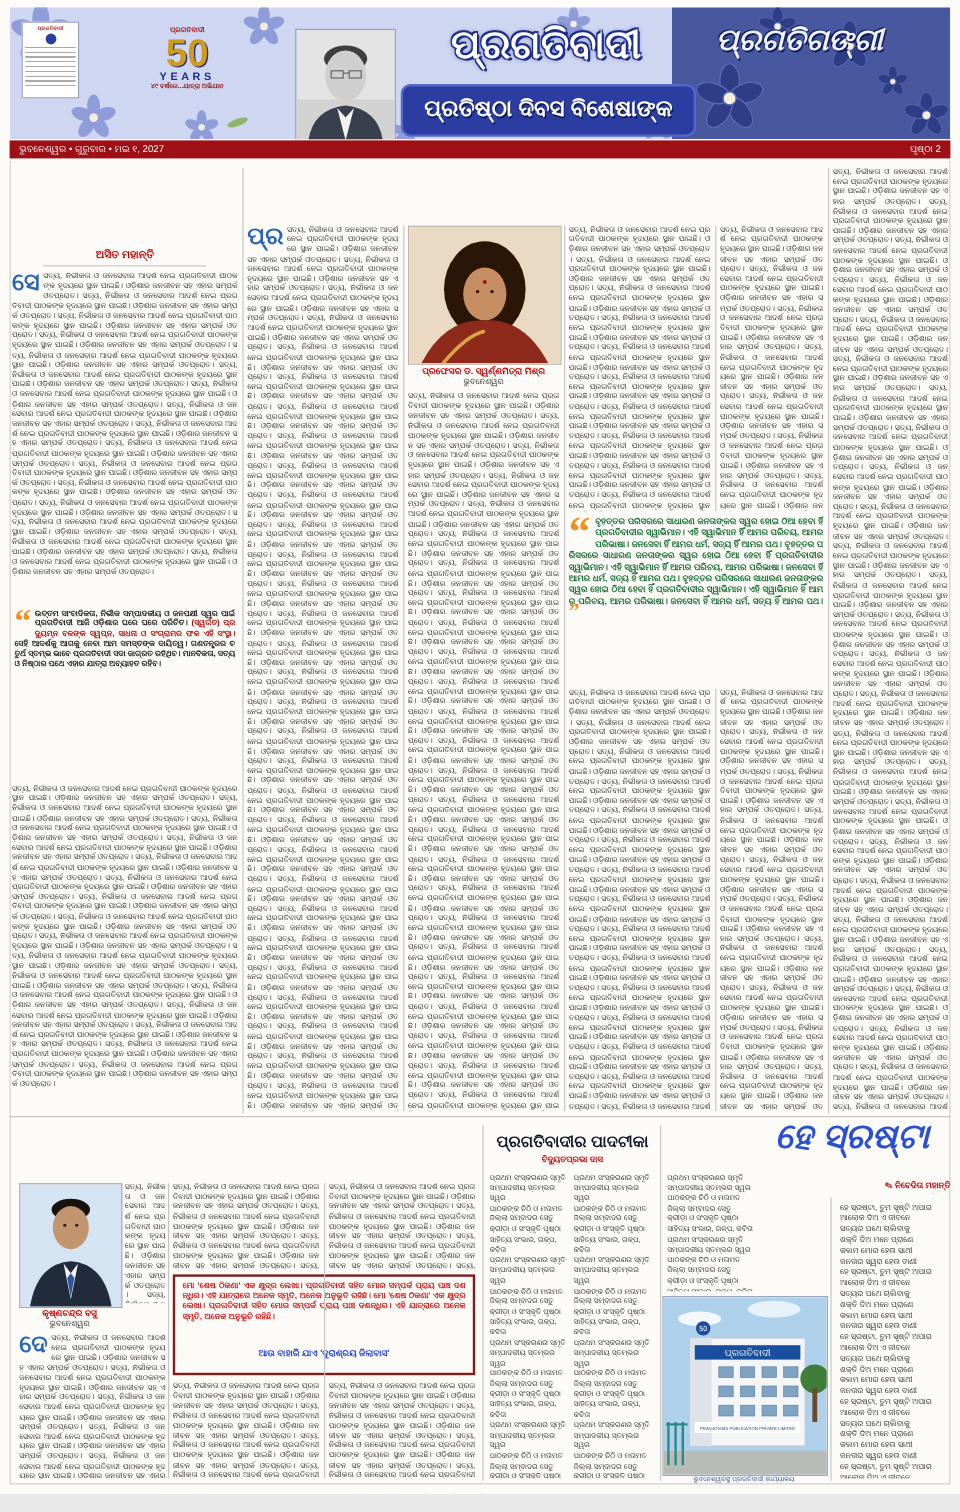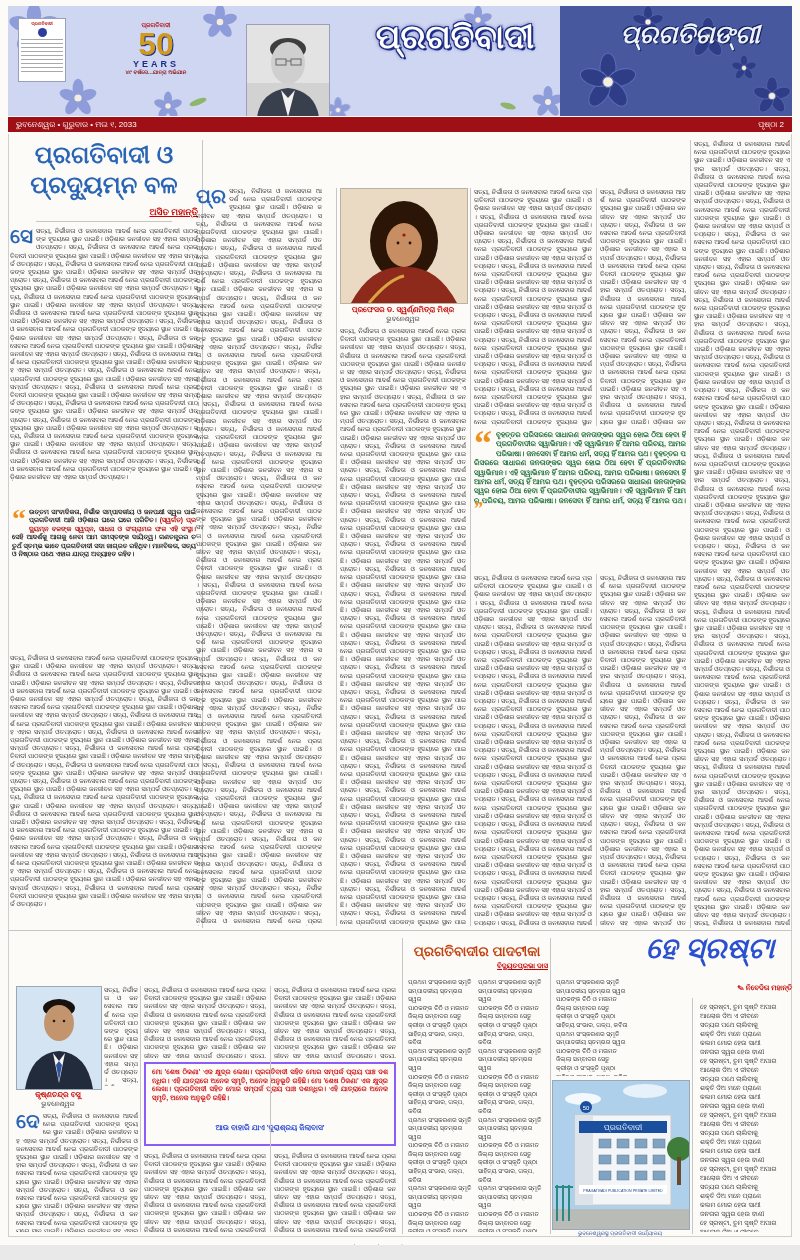--- a/index.html
+++ b/index.html
@@ -33,35 +33,35 @@
      text-shadow:1px 1px 0 #1d2c86;}
   .emblem .e-years{font-size:9px;font-weight:700;color:#1d2c86;letter-spacing:3px;}
   .emblem .e-tag{font-size:5.5px;font-weight:700;color:#8a1010;}
   .logo-thumb{background:#fff;border:1px solid #9aa0b8;box-sizing:border-box;padding:2px;overflow:hidden;}
   .logo-thumb .l-title{font-size:4.5px;color:#b01116;font-weight:700;text-align:center;line-height:5px;overflow:hidden;}
   .logo-thumb .l-lines{margin-top:2px;height:34px;
      background:repeating-linear-gradient(#a9a9a9 0 1px,transparent 1px 4px);}
   .logo-thumb .l-dot{width:9px;height:9px;border-radius:50%;background:#2b3da0;margin:2px auto 0;}
   
   .lh{color:#2a65b5;font-weight:800;font-size:24px;line-height:30px;text-align:center;overflow:hidden;}
-  .byline{color:#c40000;font-weight:700;font-size:9px;text-align:right;overflow:hidden;text-decoration:underline;}
+  .byline{color:#c40000;font-weight:700;font-size:9px;text-align:center;overflow:hidden;}
   .mh{color:#121212;font-weight:800;font-size:28px;text-align:center;overflow:hidden;}
   .blh-box{border:1px solid #7fa8d8;box-sizing:border-box;padding:2px;}
   .blh-inner{border:1px solid #bcd2ec;height:100%;box-sizing:border-box;display:flex;
      align-items:center;justify-content:center;}
   .blh-text{color:#e0218a;font-weight:800;font-size:18px;overflow:hidden;white-space:nowrap;}
-  .bmh{color:#c2410c;font-weight:800;font-size:13.5px;text-align:center;overflow:hidden;}
+  .bmh{color:#0f172a;font-weight:800;font-size:13.5px;text-align:center;overflow:hidden;}
   .ph{color:#2b50cf;font-weight:800;font-style:italic;font-size:29px;text-align:center;overflow:hidden;}
   
   .lquote{font-size:6.6px;line-height:8.4px;font-weight:700;text-align:justify;
      color:#111;overflow:hidden;word-break:break-all;}
   .lquote .q-red{color:#b00505;}
   .pullquote{overflow:hidden;font-weight:700;font-size:7.2px;line-height:9.4px;
      color:#176b33;text-align:justify;word-break:break-all;}
-  .redbox{border:2px solid #8b5cf6;box-sizing:border-box;padding:4px 6px;overflow:hidden;}
+  .redbox{border:2px solid #7f1d1d;box-sizing:border-box;padding:4px 6px;overflow:hidden;}
   .redbox .rb-text{color:#cf1212;font-weight:700;font-size:6.8px;line-height:8.6px;
      text-align:justify;word-break:break-all;overflow:hidden;height:52px;}
   .redbox .rb-high{color:#1d3fd0;font-weight:800;font-size:7.5px;text-align:center;margin-top:3px;overflow:hidden;}
   
   .sw{display:inline-block;width:9px;height:9px;margin-right:3px;border:1px solid rgba(0,0,0,.12);box-sizing:border-box;}
   .marks{white-space:nowrap;}
   .center-marks{color:#555;font-size:9px;letter-spacing:8px;}
   .bcap{color:#1a3f8f;font-size:5.5px;text-align:center;overflow:hidden;}
   .frame{border-left:1px solid #cfcfcf;border-right:1px solid #cfcfcf;border-bottom:1px solid #cfcfcf;}
 </style>
@@ -131,48 +131,48 @@
         <ellipse cx="41" cy="38" rx="17" ry="21" fill="#cfcfcf"></ellipse>
         <rect x="29" y="34" width="10" height="6" fill="none" stroke="#666"></rect>
         <rect x="44" y="34" width="10" height="6" fill="none" stroke="#666"></rect>
         <line x1="39" y1="36" x2="44" y2="36" stroke="#666"></line>
         <path d="M10,92 Q14,66 41,63 Q68,66 72,92 Z" fill="#39404d"></path>
         <path d="M34,65 L41,73 L48,65 L41,92 Z" fill="#f2f2f2"></path>
       </svg>
     </div>
 
     <div class="abs masthead-title" style="left:324px;top:12px;width:246px;height:46px;">ପ୍ରଗତିବାଦୀ</div>
-    <div class="abs right-masthead" style="left:580px;top:14px;width:204px;height:42px;">ପ୍ରଗତିଗଙ୍ଗୀ</div>
+    <div class="abs masthead-sub" style="left:326px;top:64px;width:242px;height:40px;">ପ୍ରତିଷ୍ଠା ଦିବସ ବିଶେଷାଙ୍କ</div>
+    <div class="abs right-masthead" style="left:556px;top:14px;width:204px;height:42px;">ପ୍ରଗତିଗଙ୍ଗୀ</div>
   </div>
 
   <div class="abs dateline" style="left:8px;top:117px;width:784px;height:15px;">
-    <span>ଭୁବନେଶ୍ୱର • ଗୁରୁବାର • ମଇ ୧, 2033</span>
+    <span>ଭୁବନେଶ୍ୱର • ଗୁରୁବାର • ମଇ ୧, 2027</span>
     <span>ପୃଷ୍ଠା 2</span>
   </div>
 
   <div class="abs frame" style="left:8px;top:134px;width:782px;height:1102px;"></div>
 
-  <div class="abs lh" style="left:10px;top:140px;width:188px;height:64px;">ପ୍ରଗତିବାଦୀ ଓ ପ୍ରଦ୍ୟୁମ୍ନ ବଳ</div>
   <div class="abs byline" style="left:10px;top:207px;width:188px;height:12px;">ଅସିତ ମହାନ୍ତି</div>
   <div class="hr" style="left:36px;top:221px;width:136px;"></div>
 
   <div class="abs bt" style="left:10px;top:227px;width:188px;height:278px;">
     <span class="dcap">ସେ</span><span>ସତ୍ୟ, ନିର୍ଭୀକତା ଓ ଜନସେବାର ଆଦର୍ଶ ନେଇ ପ୍ରଗତିବାଦୀ ପାଠକଙ୍କ ହୃଦୟରେ ସ୍ଥାନ ପାଇଛି। ଓଡ଼ିଶାର ଜନଜୀବନ ସହ ଏହାର ସମ୍ପର୍କ ଓତପ୍ରୋତ। ସତ୍ୟ, ନିର୍ଭୀକତା ଓ ଜନସେବାର ଆଦର୍ଶ ନେଇ ପ୍ରଗତିବାଦୀ ପାଠକଙ୍କ ହୃଦୟରେ ସ୍ଥାନ ପାଇଛି। ଓଡ଼ିଶାର ଜନଜୀବନ ସହ ଏହାର ସମ୍ପର୍କ ଓତପ୍ରୋତ। ସତ୍ୟ, ନିର୍ଭୀକତା ଓ ଜନସେବାର ଆଦର୍ଶ ନେଇ ପ୍ରଗତିବାଦୀ ପାଠକଙ୍କ ହୃଦୟରେ ସ୍ଥାନ ପାଇଛି। ଓଡ଼ିଶାର ଜନଜୀବନ ସହ ଏହାର ସମ୍ପର୍କ ଓତପ୍ରୋତ। ସତ୍ୟ, ନିର୍ଭୀକତା ଓ ଜନସେବାର ଆଦର୍ଶ ନେଇ ପ୍ରଗତିବାଦୀ ପାଠକଙ୍କ ହୃଦୟରେ ସ୍ଥାନ ପାଇଛି। ଓଡ଼ିଶାର ଜନଜୀବନ ସହ ଏହାର ସମ୍ପର୍କ ଓତପ୍ରୋତ। ସତ୍ୟ, ନିର୍ଭୀକତା ଓ ଜନସେବାର ଆଦର୍ଶ ନେଇ ପ୍ରଗତିବାଦୀ ପାଠକଙ୍କ ହୃଦୟରେ ସ୍ଥାନ ପାଇଛି। ଓଡ଼ିଶାର ଜନଜୀବନ ସହ ଏହାର ସମ୍ପର୍କ ଓତପ୍ରୋତ। ସତ୍ୟ, ନିର୍ଭୀକତା ଓ ଜନସେବାର ଆଦର୍ଶ ନେଇ ପ୍ରଗତିବାଦୀ ପାଠକଙ୍କ ହୃଦୟରେ ସ୍ଥାନ ପାଇଛି। ଓଡ଼ିଶାର ଜନଜୀବନ ସହ ଏହାର ସମ୍ପର୍କ ଓତପ୍ରୋତ। ସତ୍ୟ, ନିର୍ଭୀକତା ଓ ଜନସେବାର ଆଦର୍ଶ ନେଇ ପ୍ରଗତିବାଦୀ ପାଠକଙ୍କ ହୃଦୟରେ ସ୍ଥାନ ପାଇଛି। ଓଡ଼ିଶାର ଜନଜୀବନ ସହ ଏହାର ସମ୍ପର୍କ ଓତପ୍ରୋତ। ସତ୍ୟ, ନିର୍ଭୀକତା ଓ ଜନସେବାର ଆଦର୍ଶ ନେଇ ପ୍ରଗତିବାଦୀ ପାଠକଙ୍କ ହୃଦୟରେ ସ୍ଥାନ ପାଇଛି। ଓଡ଼ିଶାର ଜନଜୀବନ ସହ ଏହାର ସମ୍ପର୍କ ଓତପ୍ରୋତ। ସତ୍ୟ, ନିର୍ଭୀକତା ଓ ଜନସେବାର ଆଦର୍ଶ ନେଇ ପ୍ରଗତିବାଦୀ ପାଠକଙ୍କ ହୃଦୟରେ ସ୍ଥାନ ପାଇଛି। ଓଡ଼ିଶାର ଜନଜୀବନ ସହ ଏହାର ସମ୍ପର୍କ ଓତପ୍ରୋତ। ସତ୍ୟ, ନିର୍ଭୀକତା ଓ ଜନସେବାର ଆଦର୍ଶ ନେଇ ପ୍ରଗତିବାଦୀ ପାଠକଙ୍କ ହୃଦୟରେ ସ୍ଥାନ ପାଇଛି। ଓଡ଼ିଶାର ଜନଜୀବନ ସହ ଏହାର ସମ୍ପର୍କ ଓତପ୍ରୋତ। ସତ୍ୟ, ନିର୍ଭୀକତା ଓ ଜନସେବାର ଆଦର୍ଶ ନେଇ ପ୍ରଗତିବାଦୀ ପାଠକଙ୍କ ହୃଦୟରେ ସ୍ଥାନ ପାଇଛି। ଓଡ଼ିଶାର ଜନଜୀବନ ସହ ଏହାର ସମ୍ପର୍କ ଓତପ୍ରୋତ। ସତ୍ୟ, ନିର୍ଭୀକତା ଓ ଜନସେବାର ଆଦର୍ଶ ନେଇ ପ୍ରଗତିବାଦୀ ପାଠକଙ୍କ ହୃଦୟରେ ସ୍ଥାନ ପାଇଛି। ଓଡ଼ିଶାର ଜନଜୀବନ ସହ ଏହାର ସମ୍ପର୍କ ଓତପ୍ରୋତ। ସତ୍ୟ, ନିର୍ଭୀକତା ଓ ଜନସେବାର ଆଦର୍ଶ ନେଇ ପ୍ରଗତିବାଦୀ ପାଠକଙ୍କ ହୃଦୟରେ ସ୍ଥାନ ପାଇଛି। ଓଡ଼ିଶାର ଜନଜୀବନ ସହ ଏହାର ସମ୍ପର୍କ ଓତପ୍ରୋତ। ସତ୍ୟ, ନିର୍ଭୀକତା ଓ ଜନସେବାର ଆଦର୍ଶ ନେଇ ପ୍ରଗତିବାଦୀ ପାଠକଙ୍କ ହୃଦୟରେ ସ୍ଥାନ ପାଇଛି। ଓଡ଼ିଶାର ଜନଜୀବନ ସହ ଏହାର ସମ୍ପର୍କ ଓତପ୍ରୋତ। ସତ୍ୟ, ନିର୍ଭୀକତା ଓ ଜନସେବାର ଆଦର୍ଶ ନେଇ ପ୍ରଗତିବାଦୀ ପାଠକଙ୍କ ହୃଦୟରେ ସ୍ଥାନ ପାଇଛି। ଓଡ଼ିଶାର ଜନଜୀବନ ସହ ଏହାର ସମ୍ପର୍କ ଓତପ୍ରୋତ। ସତ୍ୟ, ନିର୍ଭୀକତା ଓ ଜନସେବାର ଆଦର୍ଶ ନେଇ ପ୍ରଗତିବାଦୀ ପାଠକଙ୍କ ହୃଦୟରେ ସ୍ଥାନ ପାଇଛି। ଓଡ଼ିଶାର ଜନଜୀବନ ସହ ଏହାର ସମ୍ପର୍କ ଓତପ୍ରୋତ। </span>
   </div>
 
   <div class="abs lquote" style="left:12px;top:508px;width:184px;height:142px;">
     <span class="qmark" style="float:left;font-size:28px;line-height:22px;margin-right:3px;">“</span><span>ଉତ୍ତମ ସାଂବାଦିକତା, ନିର୍ଭୀକ ସମ୍ପାଦକୀୟ ଓ ଜନପକ୍ଷୀ ସ୍ୱର ପାଇଁ ପ୍ରଗତିବାଦୀ ଆଜି ଓଡ଼ିଶାର ଘରେ ଘରେ ପରିଚିତ। </span><span class="q-red">(ସ୍ୱର୍ଗତ) ପ୍ରଦ୍ୟୁମ୍ନ ବଳଙ୍କ ସ୍ୱପ୍ନ, ସାଧନା ଓ ସଂଗ୍ରାମର ଫଳ ଏହି ସଂସ୍ଥା। </span><span>ସେହି ଆଦର୍ଶକୁ ଆଗକୁ ନେବା ଆମ ସମସ୍ତଙ୍କ ଦାୟିତ୍ୱ। ଗଣତନ୍ତ୍ରର ଚତୁର୍ଥ ସ୍ତମ୍ଭ ଭାବେ ପ୍ରଗତିବାଦୀ ସଦା ଜାଗ୍ରତ ରହିଥିବ। ମାନବିକତା, ସତ୍ୟ ଓ ନିଷ୍ଠାର ପଥେ ଏହାର ଯାତ୍ରା ଅବ୍ୟାହତ ରହିବ।</span>
   </div>
 
   <div class="abs bt" style="left:10px;top:654px;width:188px;height:270px;">ସତ୍ୟ, ନିର୍ଭୀକତା ଓ ଜନସେବାର ଆଦର୍ଶ ନେଇ ପ୍ରଗତିବାଦୀ ପାଠକଙ୍କ ହୃଦୟରେ ସ୍ଥାନ ପାଇଛି। ଓଡ଼ିଶାର ଜନଜୀବନ ସହ ଏହାର ସମ୍ପର୍କ ଓତପ୍ରୋତ। ସତ୍ୟ, ନିର୍ଭୀକତା ଓ ଜନସେବାର ଆଦର୍ଶ ନେଇ ପ୍ରଗତିବାଦୀ ପାଠକଙ୍କ ହୃଦୟରେ ସ୍ଥାନ ପାଇଛି। ଓଡ଼ିଶାର ଜନଜୀବନ ସହ ଏହାର ସମ୍ପର୍କ ଓତପ୍ରୋତ। ସତ୍ୟ, ନିର୍ଭୀକତା ଓ ଜନସେବାର ଆଦର୍ଶ ନେଇ ପ୍ରଗତିବାଦୀ ପାଠକଙ୍କ ହୃଦୟରେ ସ୍ଥାନ ପାଇଛି। ଓଡ଼ିଶାର ଜନଜୀବନ ସହ ଏହାର ସମ୍ପର୍କ ଓତପ୍ରୋତ। ସତ୍ୟ, ନିର୍ଭୀକତା ଓ ଜନସେବାର ଆଦର୍ଶ ନେଇ ପ୍ରଗତିବାଦୀ ପାଠକଙ୍କ ହୃଦୟରେ ସ୍ଥାନ ପାଇଛି। ଓଡ଼ିଶାର ଜନଜୀବନ ସହ ଏହାର ସମ୍ପର୍କ ଓତପ୍ରୋତ। ସତ୍ୟ, ନିର୍ଭୀକତା ଓ ଜନସେବାର ଆଦର୍ଶ ନେଇ ପ୍ରଗତିବାଦୀ ପାଠକଙ୍କ ହୃଦୟରେ ସ୍ଥାନ ପାଇଛି। ଓଡ଼ିଶାର ଜନଜୀବନ ସହ ଏହାର ସମ୍ପର୍କ ଓତପ୍ରୋତ। ସତ୍ୟ, ନିର୍ଭୀକତା ଓ ଜନସେବାର ଆଦର୍ଶ ନେଇ ପ୍ରଗତିବାଦୀ ପାଠକଙ୍କ ହୃଦୟରେ ସ୍ଥାନ ପାଇଛି। ଓଡ଼ିଶାର ଜନଜୀବନ ସହ ଏହାର ସମ୍ପର୍କ ଓତପ୍ରୋତ। ସତ୍ୟ, ନିର୍ଭୀକତା ଓ ଜନସେବାର ଆଦର୍ଶ ନେଇ ପ୍ରଗତିବାଦୀ ପାଠକଙ୍କ ହୃଦୟରେ ସ୍ଥାନ ପାଇଛି। ଓଡ଼ିଶାର ଜନଜୀବନ ସହ ଏହାର ସମ୍ପର୍କ ଓତପ୍ରୋତ। ସତ୍ୟ, ନିର୍ଭୀକତା ଓ ଜନସେବାର ଆଦର୍ଶ ନେଇ ପ୍ରଗତିବାଦୀ ପାଠକଙ୍କ ହୃଦୟରେ ସ୍ଥାନ ପାଇଛି। ଓଡ଼ିଶାର ଜନଜୀବନ ସହ ଏହାର ସମ୍ପର୍କ ଓତପ୍ରୋତ। ସତ୍ୟ, ନିର୍ଭୀକତା ଓ ଜନସେବାର ଆଦର୍ଶ ନେଇ ପ୍ରଗତିବାଦୀ ପାଠକଙ୍କ ହୃଦୟରେ ସ୍ଥାନ ପାଇଛି। ଓଡ଼ିଶାର ଜନଜୀବନ ସହ ଏହାର ସମ୍ପର୍କ ଓତପ୍ରୋତ। ସତ୍ୟ, ନିର୍ଭୀକତା ଓ ଜନସେବାର ଆଦର୍ଶ ନେଇ ପ୍ରଗତିବାଦୀ ପାଠକଙ୍କ ହୃଦୟରେ ସ୍ଥାନ ପାଇଛି। ଓଡ଼ିଶାର ଜନଜୀବନ ସହ ଏହାର ସମ୍ପର୍କ ଓତପ୍ରୋତ। ସତ୍ୟ, ନିର୍ଭୀକତା ଓ ଜନସେବାର ଆଦର୍ଶ ନେଇ ପ୍ରଗତିବାଦୀ ପାଠକଙ୍କ ହୃଦୟରେ ସ୍ଥାନ ପାଇଛି। ଓଡ଼ିଶାର ଜନଜୀବନ ସହ ଏହାର ସମ୍ପର୍କ ଓତପ୍ରୋତ। ସତ୍ୟ, ନିର୍ଭୀକତା ଓ ଜନସେବାର ଆଦର୍ଶ ନେଇ ପ୍ରଗତିବାଦୀ ପାଠକଙ୍କ ହୃଦୟରେ ସ୍ଥାନ ପାଇଛି। ଓଡ଼ିଶାର ଜନଜୀବନ ସହ ଏହାର ସମ୍ପର୍କ ଓତପ୍ରୋତ। ସତ୍ୟ, ନିର୍ଭୀକତା ଓ ଜନସେବାର ଆଦର୍ଶ ନେଇ ପ୍ରଗତିବାଦୀ ପାଠକଙ୍କ ହୃଦୟରେ ସ୍ଥାନ ପାଇଛି। ଓଡ଼ିଶାର ଜନଜୀବନ ସହ ଏହାର ସମ୍ପର୍କ ଓତପ୍ରୋତ। ସତ୍ୟ, ନିର୍ଭୀକତା ଓ ଜନସେବାର ଆଦର୍ଶ ନେଇ ପ୍ରଗତିବାଦୀ ପାଠକଙ୍କ ହୃଦୟରେ ସ୍ଥାନ ପାଇଛି। ଓଡ଼ିଶାର ଜନଜୀବନ ସହ ଏହାର ସମ୍ପର୍କ ଓତପ୍ରୋତ। ସତ୍ୟ, ନିର୍ଭୀକତା ଓ ଜନସେବାର ଆଦର୍ଶ ନେଇ ପ୍ରଗତିବାଦୀ ପାଠକଙ୍କ ହୃଦୟରେ ସ୍ଥାନ ପାଇଛି। ଓଡ଼ିଶାର ଜନଜୀବନ ସହ ଏହାର ସମ୍ପର୍କ ଓତପ୍ରୋତ। ସତ୍ୟ, ନିର୍ଭୀକତା ଓ ଜନସେବାର ଆଦର୍ଶ ନେଇ ପ୍ରଗତିବାଦୀ ପାଠକଙ୍କ ହୃଦୟରେ ସ୍ଥାନ ପାଇଛି। ଓଡ଼ିଶାର ଜନଜୀବନ ସହ ଏହାର ସମ୍ପର୍କ ଓତପ୍ରୋତ। </div>
 
   <div class="vr" style="left:202px;top:140px;height:788px;"></div>
 
 
-  <div class="abs bt" style="left:196px;top:188px;width:126px;height:738px;font-family:Liberation Mono, monospace;">
+  <div class="abs bt" style="left:206px;top:188px;width:126px;height:738px;">
     <span class="dcap">ପ୍ର</span><span>ସତ୍ୟ, ନିର୍ଭୀକତା ଓ ଜନସେବାର ଆଦର୍ଶ ନେଇ ପ୍ରଗତିବାଦୀ ପାଠକଙ୍କ ହୃଦୟରେ ସ୍ଥାନ ପାଇଛି। ଓଡ଼ିଶାର ଜନଜୀବନ ସହ ଏହାର ସମ୍ପର୍କ ଓତପ୍ରୋତ। ସତ୍ୟ, ନିର୍ଭୀକତା ଓ ଜନସେବାର ଆଦର୍ଶ ନେଇ ପ୍ରଗତିବାଦୀ ପାଠକଙ୍କ ହୃଦୟରେ ସ୍ଥାନ ପାଇଛି। ଓଡ଼ିଶାର ଜନଜୀବନ ସହ ଏହାର ସମ୍ପର୍କ ଓତପ୍ରୋତ। ସତ୍ୟ, ନିର୍ଭୀକତା ଓ ଜନସେବାର ଆଦର୍ଶ ନେଇ ପ୍ରଗତିବାଦୀ ପାଠକଙ୍କ ହୃଦୟରେ ସ୍ଥାନ ପାଇଛି। ଓଡ଼ିଶାର ଜନଜୀବନ ସହ ଏହାର ସମ୍ପର୍କ ଓତପ୍ରୋତ। ସତ୍ୟ, ନିର୍ଭୀକତା ଓ ଜନସେବାର ଆଦର୍ଶ ନେଇ ପ୍ରଗତିବାଦୀ ପାଠକଙ୍କ ହୃଦୟରେ ସ୍ଥାନ ପାଇଛି। ଓଡ଼ିଶାର ଜନଜୀବନ ସହ ଏହାର ସମ୍ପର୍କ ଓତପ୍ରୋତ। ସତ୍ୟ, ନିର୍ଭୀକତା ଓ ଜନସେବାର ଆଦର୍ଶ ନେଇ ପ୍ରଗତିବାଦୀ ପାଠକଙ୍କ ହୃଦୟରେ ସ୍ଥାନ ପାଇଛି। ଓଡ଼ିଶାର ଜନଜୀବନ ସହ ଏହାର ସମ୍ପର୍କ ଓତପ୍ରୋତ। ସତ୍ୟ, ନିର୍ଭୀକତା ଓ ଜନସେବାର ଆଦର୍ଶ ନେଇ ପ୍ରଗତିବାଦୀ ପାଠକଙ୍କ ହୃଦୟରେ ସ୍ଥାନ ପାଇଛି। ଓଡ଼ିଶାର ଜନଜୀବନ ସହ ଏହାର ସମ୍ପର୍କ ଓତପ୍ରୋତ। ସତ୍ୟ, ନିର୍ଭୀକତା ଓ ଜନସେବାର ଆଦର୍ଶ ନେଇ ପ୍ରଗତିବାଦୀ ପାଠକଙ୍କ ହୃଦୟରେ ସ୍ଥାନ ପାଇଛି। ଓଡ଼ିଶାର ଜନଜୀବନ ସହ ଏହାର ସମ୍ପର୍କ ଓତପ୍ରୋତ। ସତ୍ୟ, ନିର୍ଭୀକତା ଓ ଜନସେବାର ଆଦର୍ଶ ନେଇ ପ୍ରଗତିବାଦୀ ପାଠକଙ୍କ ହୃଦୟରେ ସ୍ଥାନ ପାଇଛି। ଓଡ଼ିଶାର ଜନଜୀବନ ସହ ଏହାର ସମ୍ପର୍କ ଓତପ୍ରୋତ। ସତ୍ୟ, ନିର୍ଭୀକତା ଓ ଜନସେବାର ଆଦର୍ଶ ନେଇ ପ୍ରଗତିବାଦୀ ପାଠକଙ୍କ ହୃଦୟରେ ସ୍ଥାନ ପାଇଛି। ଓଡ଼ିଶାର ଜନଜୀବନ ସହ ଏହାର ସମ୍ପର୍କ ଓତପ୍ରୋତ। ସତ୍ୟ, ନିର୍ଭୀକତା ଓ ଜନସେବାର ଆଦର୍ଶ ନେଇ ପ୍ରଗତିବାଦୀ ପାଠକଙ୍କ ହୃଦୟରେ ସ୍ଥାନ ପାଇଛି। ଓଡ଼ିଶାର ଜନଜୀବନ ସହ ଏହାର ସମ୍ପର୍କ ଓତପ୍ରୋତ। ସତ୍ୟ, ନିର୍ଭୀକତା ଓ ଜନସେବାର ଆଦର୍ଶ ନେଇ ପ୍ରଗତିବାଦୀ ପାଠକଙ୍କ ହୃଦୟରେ ସ୍ଥାନ ପାଇଛି। ଓଡ଼ିଶାର ଜନଜୀବନ ସହ ଏହାର ସମ୍ପର୍କ ଓତପ୍ରୋତ। ସତ୍ୟ, ନିର୍ଭୀକତା ଓ ଜନସେବାର ଆଦର୍ଶ ନେଇ ପ୍ରଗତିବାଦୀ ପାଠକଙ୍କ ହୃଦୟରେ ସ୍ଥାନ ପାଇଛି। ଓଡ଼ିଶାର ଜନଜୀବନ ସହ ଏହାର ସମ୍ପର୍କ ଓତପ୍ରୋତ। ସତ୍ୟ, ନିର୍ଭୀକତା ଓ ଜନସେବାର ଆଦର୍ଶ ନେଇ ପ୍ରଗତିବାଦୀ ପାଠକଙ୍କ ହୃଦୟରେ ସ୍ଥାନ ପାଇଛି। ଓଡ଼ିଶାର ଜନଜୀବନ ସହ ଏହାର ସମ୍ପର୍କ ଓତପ୍ରୋତ। ସତ୍ୟ, ନିର୍ଭୀକତା ଓ ଜନସେବାର ଆଦର୍ଶ ନେଇ ପ୍ରଗତିବାଦୀ ପାଠକଙ୍କ ହୃଦୟରେ ସ୍ଥାନ ପାଇଛି। ଓଡ଼ିଶାର ଜନଜୀବନ ସହ ଏହାର ସମ୍ପର୍କ ଓତପ୍ରୋତ। ସତ୍ୟ, ନିର୍ଭୀକତା ଓ ଜନସେବାର ଆଦର୍ଶ ନେଇ ପ୍ରଗତିବାଦୀ ପାଠକଙ୍କ ହୃଦୟରେ ସ୍ଥାନ ପାଇଛି। ଓଡ଼ିଶାର ଜନଜୀବନ ସହ ଏହାର ସମ୍ପର୍କ ଓତପ୍ରୋତ। ସତ୍ୟ, ନିର୍ଭୀକତା ଓ ଜନସେବାର ଆଦର୍ଶ ନେଇ ପ୍ରଗତିବାଦୀ ପାଠକଙ୍କ ହୃଦୟରେ ସ୍ଥାନ ପାଇଛି। ଓଡ଼ିଶାର ଜନଜୀବନ ସହ ଏହାର ସମ୍ପର୍କ ଓତପ୍ରୋତ। ସତ୍ୟ, ନିର୍ଭୀକତା ଓ ଜନସେବାର ଆଦର୍ଶ ନେଇ ପ୍ରଗତିବାଦୀ ପାଠକଙ୍କ ହୃଦୟରେ ସ୍ଥାନ ପାଇଛି। ଓଡ଼ିଶାର ଜନଜୀବନ ସହ ଏହାର ସମ୍ପର୍କ ଓତପ୍ରୋତ। ସତ୍ୟ, ନିର୍ଭୀକତା ଓ ଜନସେବାର ଆଦର୍ଶ ନେଇ ପ୍ରଗତିବାଦୀ ପାଠକଙ୍କ ହୃଦୟରେ ସ୍ଥାନ ପାଇଛି। ଓଡ଼ିଶାର ଜନଜୀବନ ସହ ଏହାର ସମ୍ପର୍କ ଓତପ୍ରୋତ। ସତ୍ୟ, ନିର୍ଭୀକତା ଓ ଜନସେବାର ଆଦର୍ଶ ନେଇ ପ୍ରଗତିବାଦୀ ପାଠକଙ୍କ ହୃଦୟରେ ସ୍ଥାନ ପାଇଛି। ଓଡ଼ିଶାର ଜନଜୀବନ ସହ ଏହାର ସମ୍ପର୍କ ଓତପ୍ରୋତ। ସତ୍ୟ, ନିର୍ଭୀକତା ଓ ଜନସେବାର ଆଦର୍ଶ ନେଇ ପ୍ରଗତିବାଦୀ ପାଠକଙ୍କ ହୃଦୟରେ ସ୍ଥାନ ପାଇଛି। ଓଡ଼ିଶାର ଜନଜୀବନ ସହ ଏହାର ସମ୍ପର୍କ ଓତପ୍ରୋତ। ସତ୍ୟ, ନିର୍ଭୀକତା ଓ ଜନସେବାର ଆଦର୍ଶ ନେଇ ପ୍ରଗତିବାଦୀ ପାଠକଙ୍କ ହୃଦୟରେ ସ୍ଥାନ ପାଇଛି। ଓଡ଼ିଶାର ଜନଜୀବନ ସହ ଏହାର ସମ୍ପର୍କ ଓତପ୍ରୋତ। ସତ୍ୟ, ନିର୍ଭୀକତା ଓ ଜନସେବାର ଆଦର୍ଶ ନେଇ ପ୍ରଗତିବାଦୀ ପାଠକଙ୍କ ହୃଦୟରେ ସ୍ଥାନ ପାଇଛି। ଓଡ଼ିଶାର ଜନଜୀବନ ସହ ଏହାର ସମ୍ପର୍କ ଓତପ୍ରୋତ। ସତ୍ୟ, ନିର୍ଭୀକତା ଓ ଜନସେବାର ଆଦର୍ଶ ନେଇ ପ୍ରଗତିବାଦୀ ପାଠକଙ୍କ ହୃଦୟରେ ସ୍ଥାନ ପାଇଛି। ଓଡ଼ିଶାର ଜନଜୀବନ ସହ ଏହାର ସମ୍ପର୍କ ଓତପ୍ରୋତ। ସତ୍ୟ, ନିର୍ଭୀକତା ଓ ଜନସେବାର ଆଦର୍ଶ ନେଇ ପ୍ରଗତିବାଦୀ ପାଠକଙ୍କ ହୃଦୟରେ ସ୍ଥାନ ପାଇଛି। ଓଡ଼ିଶାର ଜନଜୀବନ ସହ ଏହାର ସମ୍ପର୍କ ଓତପ୍ରୋତ। ସତ୍ୟ, ନିର୍ଭୀକତା ଓ ଜନସେବାର ଆଦର୍ଶ ନେଇ ପ୍ରଗତିବାଦୀ ପାଠକଙ୍କ ହୃଦୟରେ ସ୍ଥାନ ପାଇଛି। ଓଡ଼ିଶାର ଜନଜୀବନ ସହ ଏହାର ସମ୍ପର୍କ ଓତପ୍ରୋତ। ସତ୍ୟ, ନିର୍ଭୀକତା ଓ ଜନସେବାର ଆଦର୍ଶ ନେଇ ପ୍ରଗତିବାଦୀ ପାଠକଙ୍କ ହୃଦୟରେ ସ୍ଥାନ ପାଇଛି। ଓଡ଼ିଶାର ଜନଜୀବନ ସହ ଏହାର ସମ୍ପର୍କ ଓତପ୍ରୋତ। ସତ୍ୟ, ନିର୍ଭୀକତା ଓ ଜନସେବାର ଆଦର୍ଶ ନେଇ ପ୍ରଗତିବାଦୀ ପାଠକଙ୍କ ହୃଦୟରେ ସ୍ଥାନ ପାଇଛି। ଓଡ଼ିଶାର ଜନଜୀବନ ସହ ଏହାର ସମ୍ପର୍କ ଓତପ୍ରୋତ। ସତ୍ୟ, ନିର୍ଭୀକତା ଓ ଜନସେବାର ଆଦର୍ଶ ନେଇ ପ୍ରଗତିବାଦୀ ପାଠକଙ୍କ ହୃଦୟରେ ସ୍ଥାନ ପାଇଛି। ଓଡ଼ିଶାର ଜନଜୀବନ ସହ ଏହାର ସମ୍ପର୍କ ଓତପ୍ରୋତ। ସତ୍ୟ, ନିର୍ଭୀକତା ଓ ଜନସେବାର ଆଦର୍ଶ ନେଇ ପ୍ରଗତିବାଦୀ ପାଠକଙ୍କ ହୃଦୟରେ ସ୍ଥାନ ପାଇଛି। ଓଡ଼ିଶାର ଜନଜୀବନ ସହ ଏହାର ସମ୍ପର୍କ ଓତପ୍ରୋତ। ସତ୍ୟ, ନିର୍ଭୀକତା ଓ ଜନସେବାର ଆଦର୍ଶ ନେଇ ପ୍ରଗତିବାଦୀ ପାଠକଙ୍କ ହୃଦୟରେ ସ୍ଥାନ ପାଇଛି। ଓଡ଼ିଶାର ଜନଜୀବନ ସହ ଏହାର ସମ୍ପର୍କ ଓତପ୍ରୋତ। ସତ୍ୟ, ନିର୍ଭୀକତା ଓ ଜନସେବାର ଆଦର୍ଶ ନେଇ ପ୍ରଗତିବାଦୀ ପାଠକଙ୍କ ହୃଦୟରେ ସ୍ଥାନ ପାଇଛି। ଓଡ଼ିଶାର ଜନଜୀବନ ସହ ଏହାର ସମ୍ପର୍କ ଓତପ୍ରୋତ। ସତ୍ୟ, ନିର୍ଭୀକତା ଓ ଜନସେବାର ଆଦର୍ଶ ନେଇ ପ୍ରଗତିବାଦୀ ପାଠକଙ୍କ ହୃଦୟରେ ସ୍ଥାନ ପାଇଛି। ଓଡ଼ିଶାର ଜନଜୀବନ ସହ ଏହାର ସମ୍ପର୍କ ଓତପ୍ରୋତ। ସତ୍ୟ, ନିର୍ଭୀକତା ଓ ଜନସେବାର ଆଦର୍ଶ ନେଇ ପ୍ରଗତିବାଦୀ ପାଠକଙ୍କ ହୃଦୟରେ ସ୍ଥାନ ପାଇଛି। ଓଡ଼ିଶାର ଜନଜୀବନ ସହ ଏହାର ସମ୍ପର୍କ ଓତପ୍ରୋତ। ସତ୍ୟ, ନିର୍ଭୀକତା ଓ ଜନସେବାର ଆଦର୍ଶ ନେଇ ପ୍ରଗତିବାଦୀ ପାଠକଙ୍କ ହୃଦୟରେ ସ୍ଥାନ ପାଇଛି। ଓଡ଼ିଶାର ଜନଜୀବନ ସହ ଏହାର ସମ୍ପର୍କ ଓତପ୍ରୋତ। ସତ୍ୟ, ନିର୍ଭୀକତା ଓ ଜନସେବାର ଆଦର୍ଶ ନେଇ ପ୍ରଗତିବାଦୀ ପାଠକଙ୍କ ହୃଦୟରେ ସ୍ଥାନ ପାଇଛି। ଓଡ଼ିଶାର ଜନଜୀବନ ସହ ଏହାର ସମ୍ପର୍କ ଓତପ୍ରୋତ। ସତ୍ୟ, ନିର୍ଭୀକତା ଓ ଜନସେବାର ଆଦର୍ଶ ନେଇ ପ୍ରଗତିବାଦୀ ପାଠକଙ୍କ ହୃଦୟରେ ସ୍ଥାନ ପାଇଛି। ଓଡ଼ିଶାର ଜନଜୀବନ ସହ ଏହାର ସମ୍ପର୍କ ଓତପ୍ରୋତ। ସତ୍ୟ, ନିର୍ଭୀକତା ଓ ଜନସେବାର ଆଦର୍ଶ ନେଇ ପ୍ରଗତିବାଦୀ ପାଠକଙ୍କ ହୃଦୟରେ ସ୍ଥାନ ପାଇଛି। ଓଡ଼ିଶାର ଜନଜୀବନ ସହ ଏହାର ସମ୍ପର୍କ ଓତପ୍ରୋତ। ସତ୍ୟ, ନିର୍ଭୀକତା ଓ ଜନସେବାର ଆଦର୍ଶ ନେଇ ପ୍ରଗତିବାଦୀ ପାଠକଙ୍କ ହୃଦୟରେ ସ୍ଥାନ ପାଇଛି। ଓଡ଼ିଶାର ଜନଜୀବନ ସହ ଏହାର ସମ୍ପର୍କ ଓତପ୍ରୋତ। ସତ୍ୟ, ନିର୍ଭୀକତା ଓ ଜନସେବାର ଆଦର୍ଶ ନେଇ ପ୍ରଗତିବାଦୀ ପାଠକଙ୍କ ହୃଦୟରେ ସ୍ଥାନ ପାଇଛି। ଓଡ଼ିଶାର ଜନଜୀବନ ସହ ଏହାର ସମ୍ପର୍କ ଓତପ୍ରୋତ। ସତ୍ୟ, ନିର୍ଭୀକତା ଓ ଜନସେବାର ଆଦର୍ଶ ନେଇ ପ୍ରଗତିବାଦୀ ପାଠକଙ୍କ ହୃଦୟରେ ସ୍ଥାନ ପାଇଛି। ଓଡ଼ିଶାର ଜନଜୀବନ ସହ ଏହାର ସମ୍ପର୍କ ଓତପ୍ରୋତ। </span>
   </div>
   <div class="vr" style="left:336px;top:188px;height:738px;"></div>
 
   <div class="abs" style="left:340px;top:188px;width:126px;height:114px;overflow:hidden;border:1px solid #b9b2a4;">
     <svg width="126" height="114" viewBox="0 0 126 114">
       <rect width="126" height="114" fill="#ead9c3"></rect>
       <ellipse cx="63" cy="52" rx="34" ry="40" fill="#2a1507"></ellipse>
       <ellipse cx="63" cy="56" rx="18" ry="22" fill="#c78d63"></ellipse>
       <circle cx="57" cy="54" r="1.4" fill="#241306"></circle>

